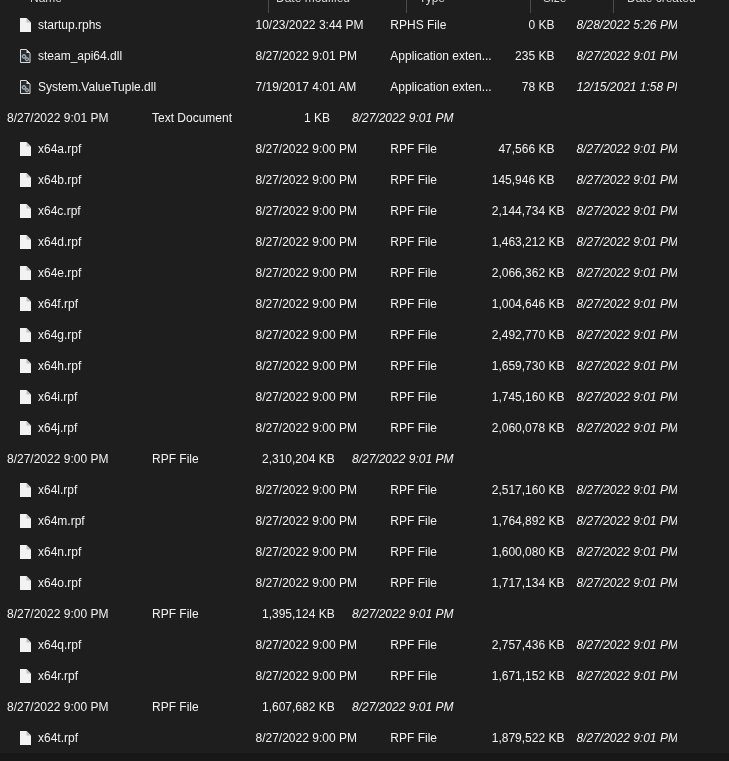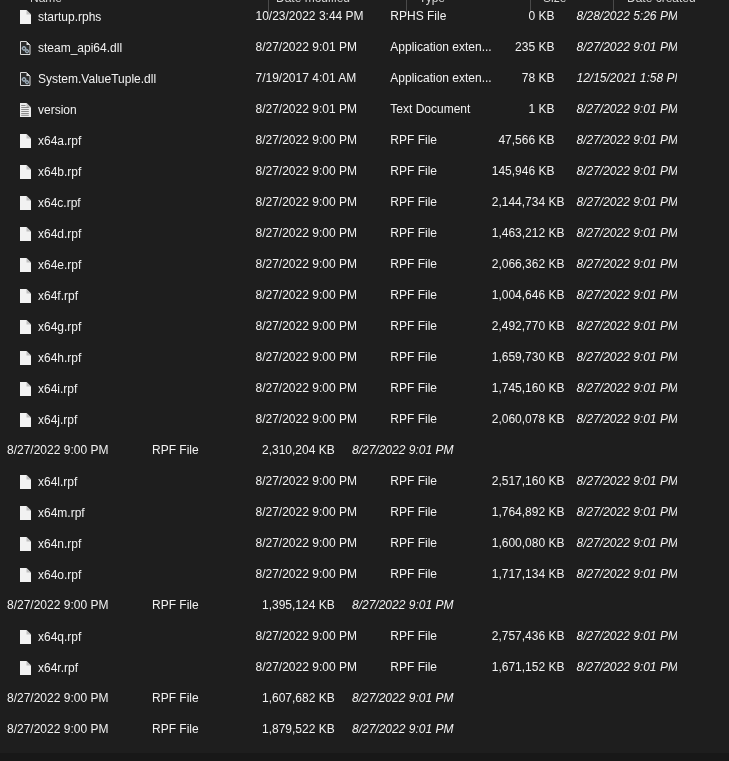--- a/index.html
+++ b/index.html
@@ -10,21 +10,21 @@
   html,body{width:729px;height:761px;overflow:hidden;}
   body{
     background:var(--background);
     font-family:"Liberation Sans","DejaVu Sans",sans-serif;
     font-size:12px;color:var(--text);position:relative;
   }
   .header{position:absolute;left:0;top:0;width:729px;height:14px;overflow:hidden;}
   .hlabel{position:absolute;top:-9px;color:var(--header_text);white-space:nowrap;}
   .hdiv{position:absolute;top:0;width:1px;height:13px;background:var(--divider);}
   .rows{position:absolute;left:0;top:9px;width:729px;}
-  .row{display:flex;height:31px;align-items:flex-start;width:677px;}
+  .row{display:flex;height:31px;align-items:center;width:677px;}
   .cell{white-space:nowrap;overflow:hidden;}
   .c-name{width:268px;display:flex;align-items:center;padding-left:17px;}
   .c-name .icon{flex:0 0 16px;margin-right:5px;}
   .c-mod{width:138px;padding-left:7px;}
   .c-type{width:124px;padding-left:14px;}
   .c-size{width:83px;text-align:right;padding-right:15px;}
   .c-created{width:116px;padding-left:7px;font-style:italic;}
   .footer{position:absolute;left:0;top:753px;width:729px;height:8px;background:var(--footer);}
   svg.icon{display:block;}
 </style>
@@ -112,26 +112,20 @@
         </svg>
       <span>System.ValueTuple.dll</span>
     </div>
     <div class="cell c-mod">7/19/2017 4:01 AM</div>
     <div class="cell c-type">Application exten...</div>
     <div class="cell c-size">78 KB</div>
     <div class="cell c-created">12/15/2021 1:58 PM</div>
   </div>
 
   <div class="row">
-    <div class="cell c-name">
-      <svg class="icon" width="16" height="16">
-          <use href="#sym-text"></use>
-        </svg>
-      <span>version</span>
-    </div>
     <div class="cell c-mod">8/27/2022 9:01 PM</div>
     <div class="cell c-type">Text Document</div>
     <div class="cell c-size">1 KB</div>
     <div class="cell c-created">8/27/2022 9:01 PM</div>
   </div>
 
   <div class="row">
     <div class="cell c-name">
       <svg class="icon" width="16" height="16">
           <use href="#sym-plain"></use>
@@ -354,20 +348,26 @@
   </div>
 
   <div class="row">
     <div class="cell c-mod">8/27/2022 9:00 PM</div>
     <div class="cell c-type">RPF File</div>
     <div class="cell c-size">1,607,682 KB</div>
     <div class="cell c-created">8/27/2022 9:01 PM</div>
   </div>
 
   <div class="row">
+    <div class="cell c-name">
+      <svg class="icon" width="16" height="16">
+          <use href="#sym-plain"></use>
+        </svg>
+      <span>x64t.rpf</span>
+    </div>
     <div class="cell c-mod">8/27/2022 9:00 PM</div>
     <div class="cell c-type">RPF File</div>
     <div class="cell c-size">1,879,522 KB</div>
     <div class="cell c-created">8/27/2022 9:01 PM</div>
   </div>
 </div>
 
 <div class="footer"></div>
 
 </body></html>

